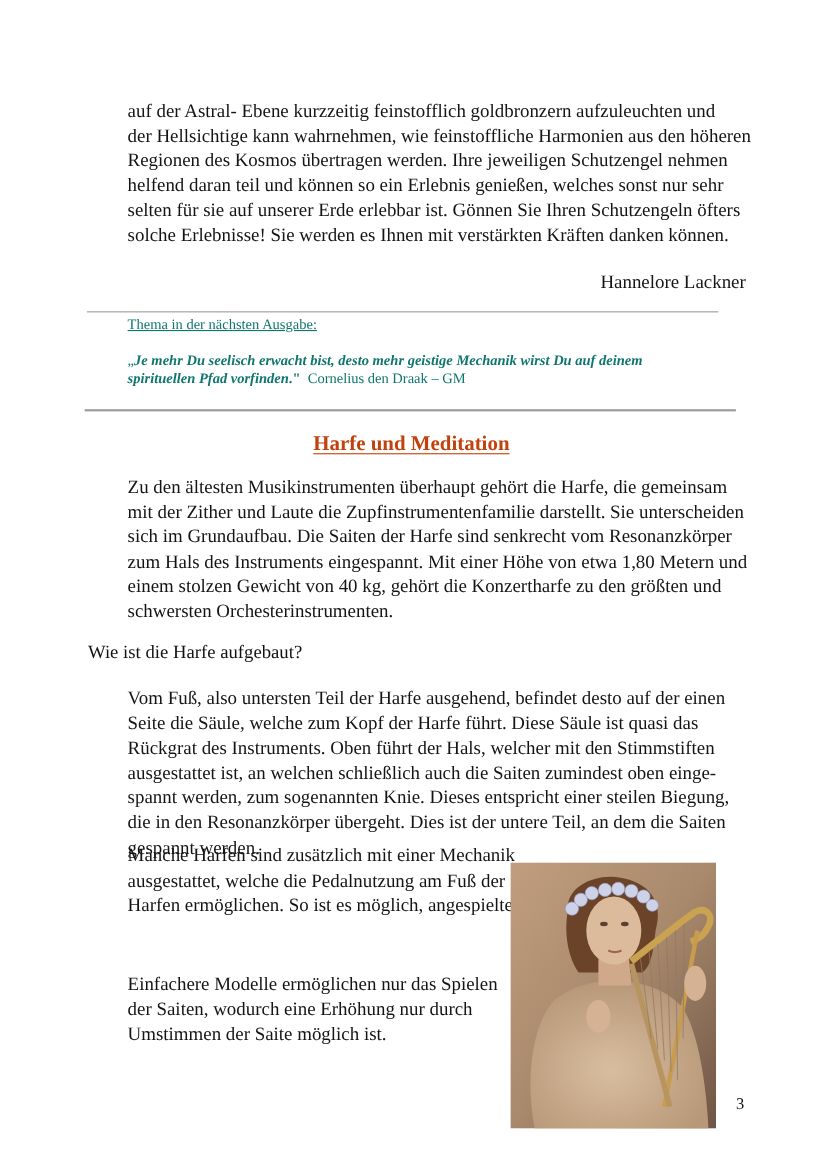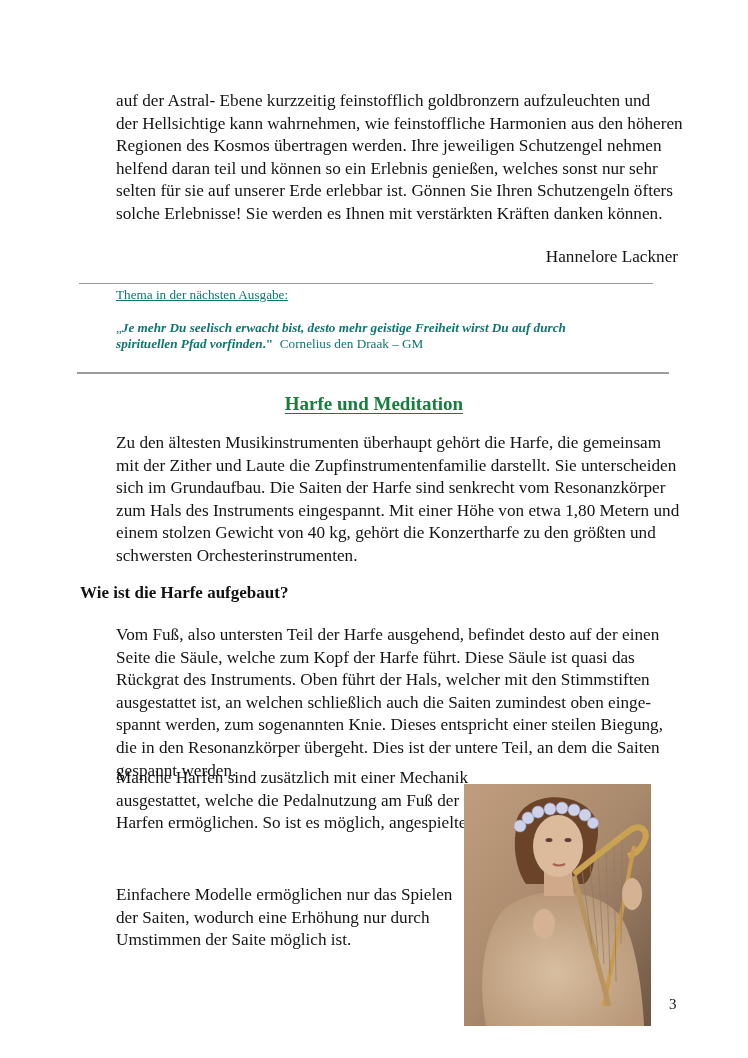--- a/index.html
+++ b/index.html
@@ -24,25 +24,25 @@
   #rule-bottom { left: 77px; width: 592px; top: 372px; height: 2px; background: #9c9c9c; }
 
   .times { font-family: "Liberation Serif", serif; font-size: 13.2px; line-height: 16px; color: #0f766e; }
   #next-theme { position: absolute; left: 116px; top: 287px; text-decoration: underline; white-space: nowrap; }
   #quote { position: absolute; left: 116px; top: 320px; width: 560px; }
   #quote .q { font-weight: bold; font-style: italic; }
 
   #title {
     position: absolute; left: 0; width: 748px; top: 393px; text-align: center;
     font-family: "Liberation Serif", serif; font-weight: bold; font-size: 19px;
-    text-decoration: underline; text-underline-offset: 3px; color: #15803d;
+    text-decoration: underline; text-underline-offset: 3px; color: #c2410c;
   }
   #intro2 { top: 432px; }
   #subheading {
-    position: absolute; left: 80px; top: 583px; font-weight: bold;
+    position: absolute; left: 80px; top: 583px; font-weight: normal;
     font-family: "Liberation Serif", serif; font-size: 17px; white-space: nowrap;
   }
   #structure { top: 624px; }
   #mechanics { top: 767px; }
   #simple { top: 884px; }
 
   #painting { position: absolute; left: 464px; top: 784px; width: 187px; height: 242px; }
   #page-number {
     position: absolute; left: 669px; top: 996px;
     font-family: "Liberation Serif", serif; font-size: 15px; color: #111;
@@ -62,21 +62,21 @@
     <span class="line">solche Erlebnisse! Sie werden es Ihnen mit verstärkten Kräften danken können.</span>
   </div>
 
   <div id="signature" class="pal">Hannelore Lackner</div>
 
   <div class="rule" id="rule-top"></div>
 
   <div id="next-theme" class="times">Thema in der nächsten Ausgabe:</div>
 
   <div id="quote" class="times">
-    <span class="line"><span>„</span><span class="q">Je mehr Du seelisch erwacht bist, desto mehr geistige Freiheit wirst Du auf durch</span></span>
+    <span class="line"><span>„</span><span class="q">Je mehr Du seelisch erwacht bist, desto mehr geistige Mechanik wirst Du auf deinem</span></span>
     <span class="line"><span class="q">spirituellen Pfad vorfinden</span><span style="font-weight:bold;">."</span><span style="white-space:pre;text-align:center;">  Cornelius den Draak – GM</span></span>
   </div>
 
   <div class="rule" id="rule-bottom"></div>
 
   <div id="title">Harfe und Meditation</div>
 
   <div class="block pal" id="intro2">
     <span class="line">Zu den ältesten Musikinstrumenten überhaupt gehört die Harfe, die gemeinsam</span>
     <span class="line">mit der Zither und Laute die Zupfinstrumentenfamilie darstellt. Sie unterscheiden</span>

